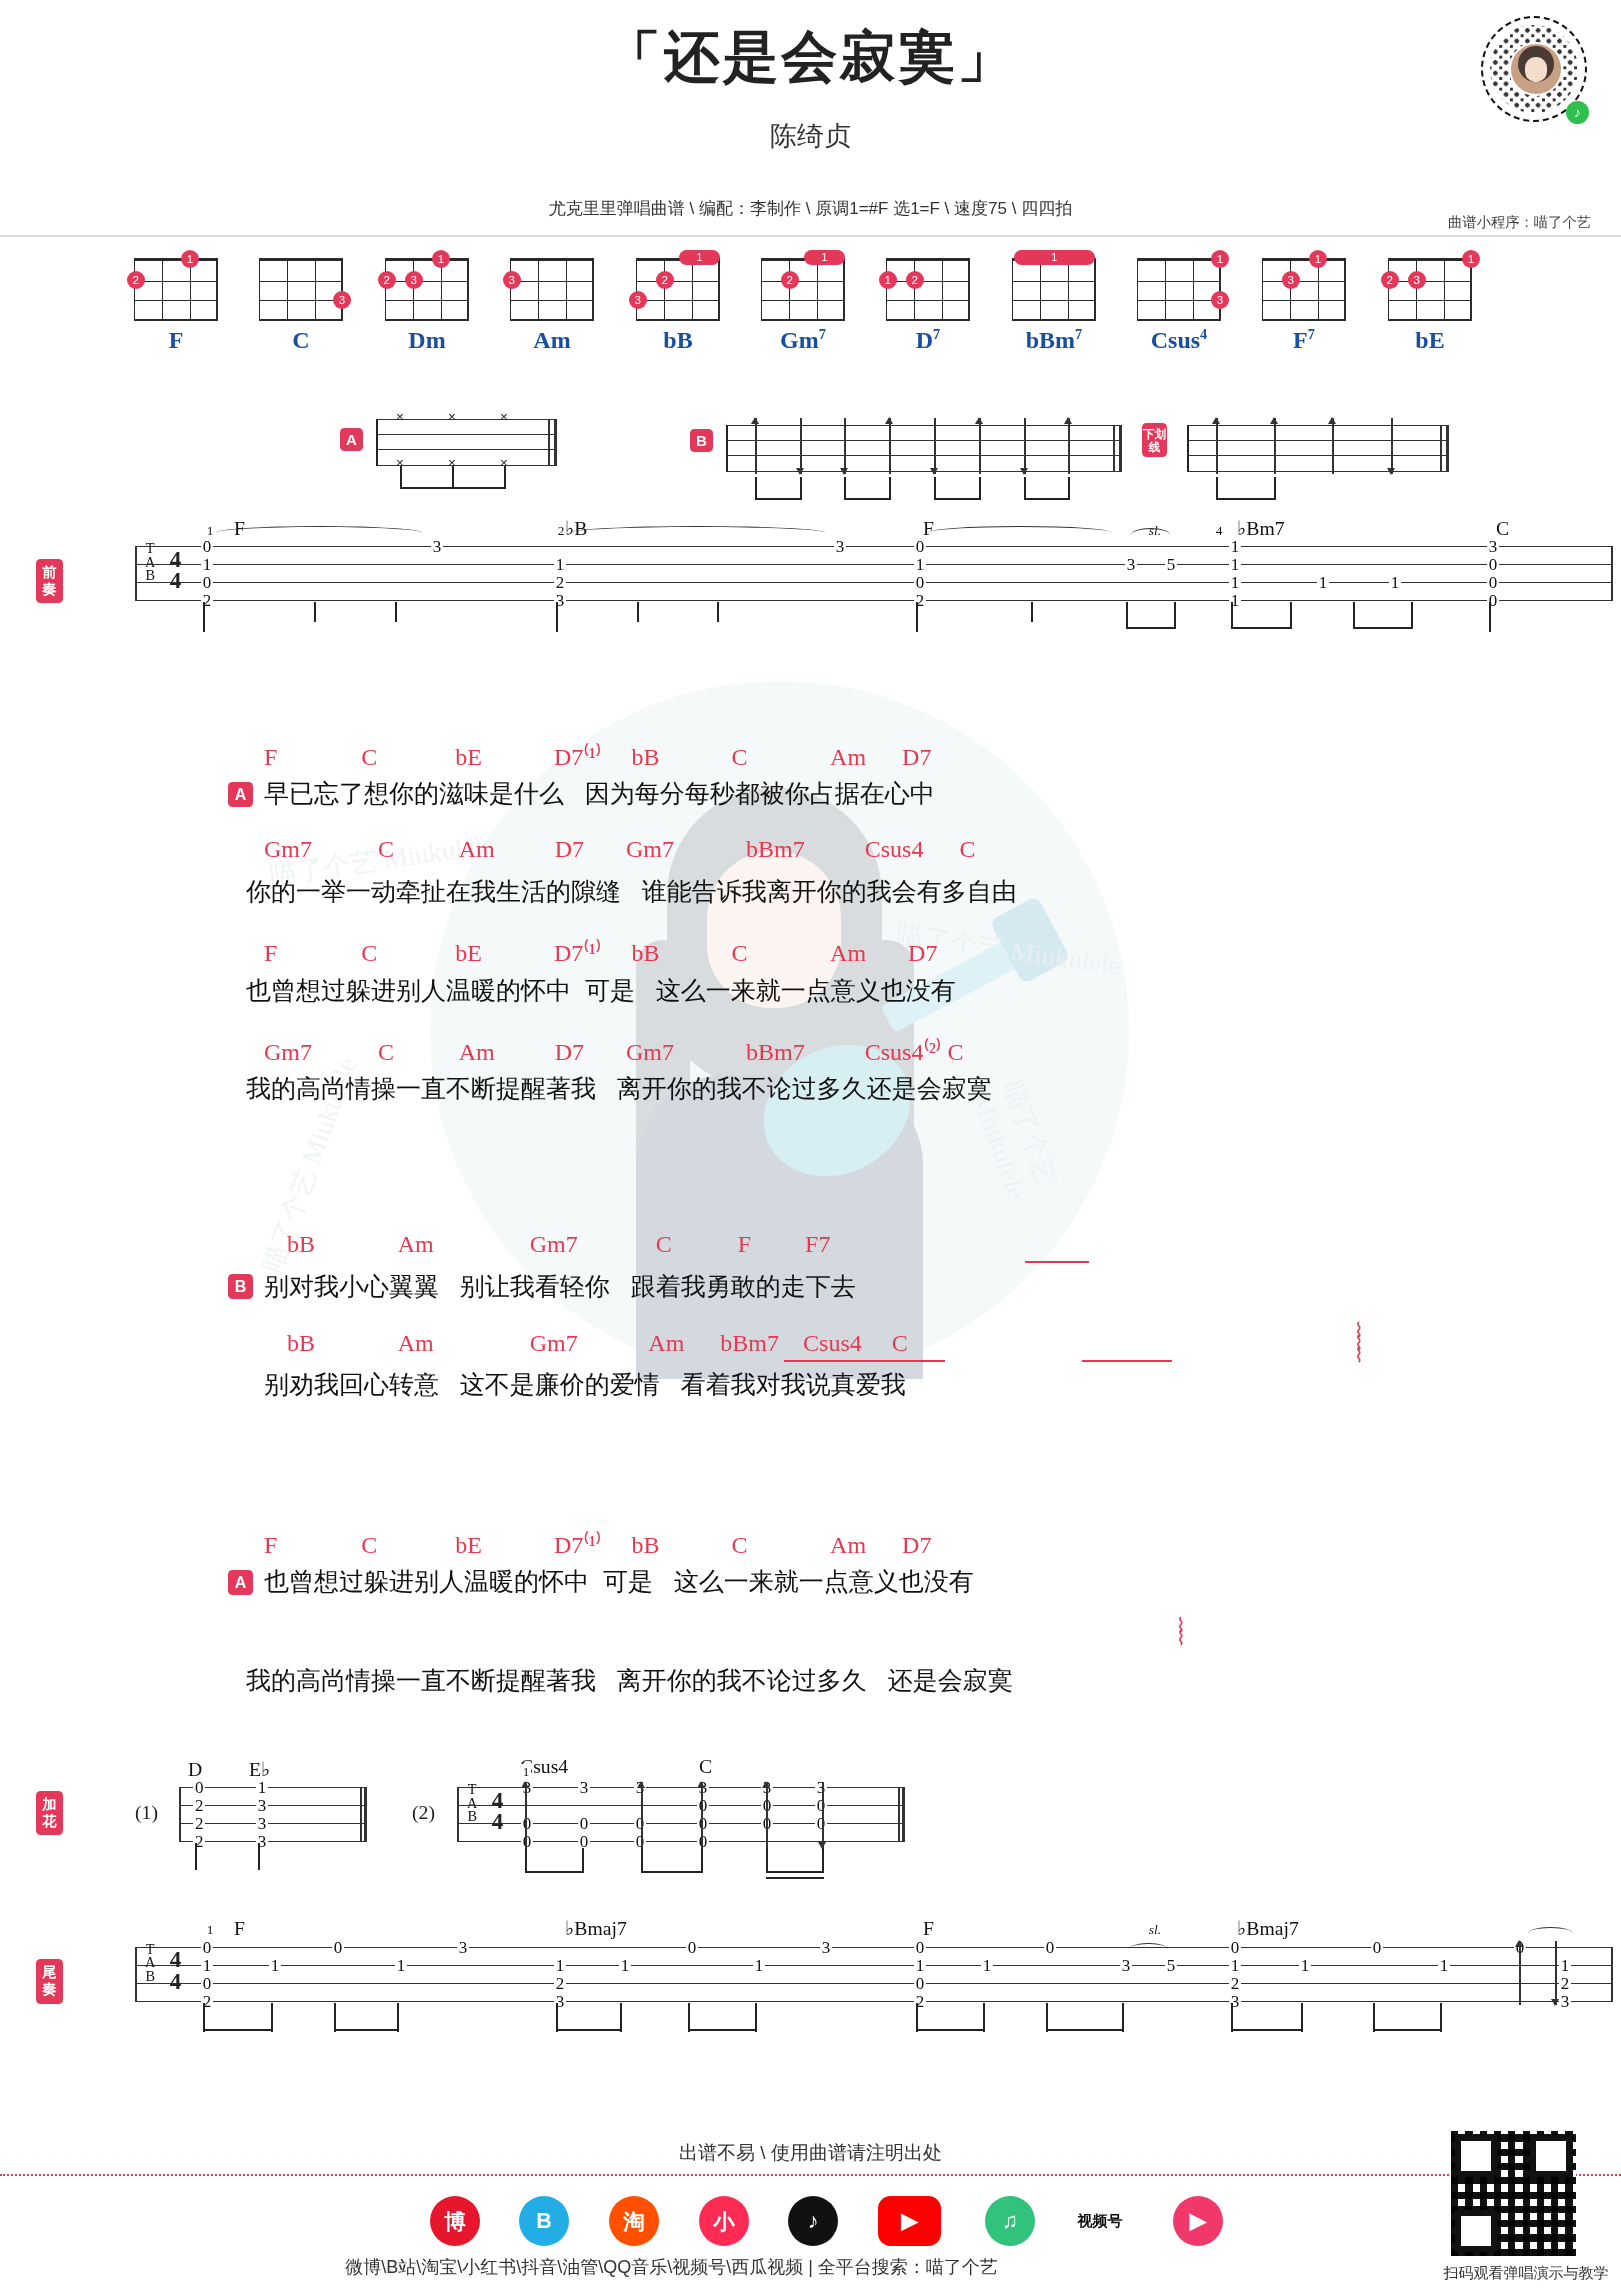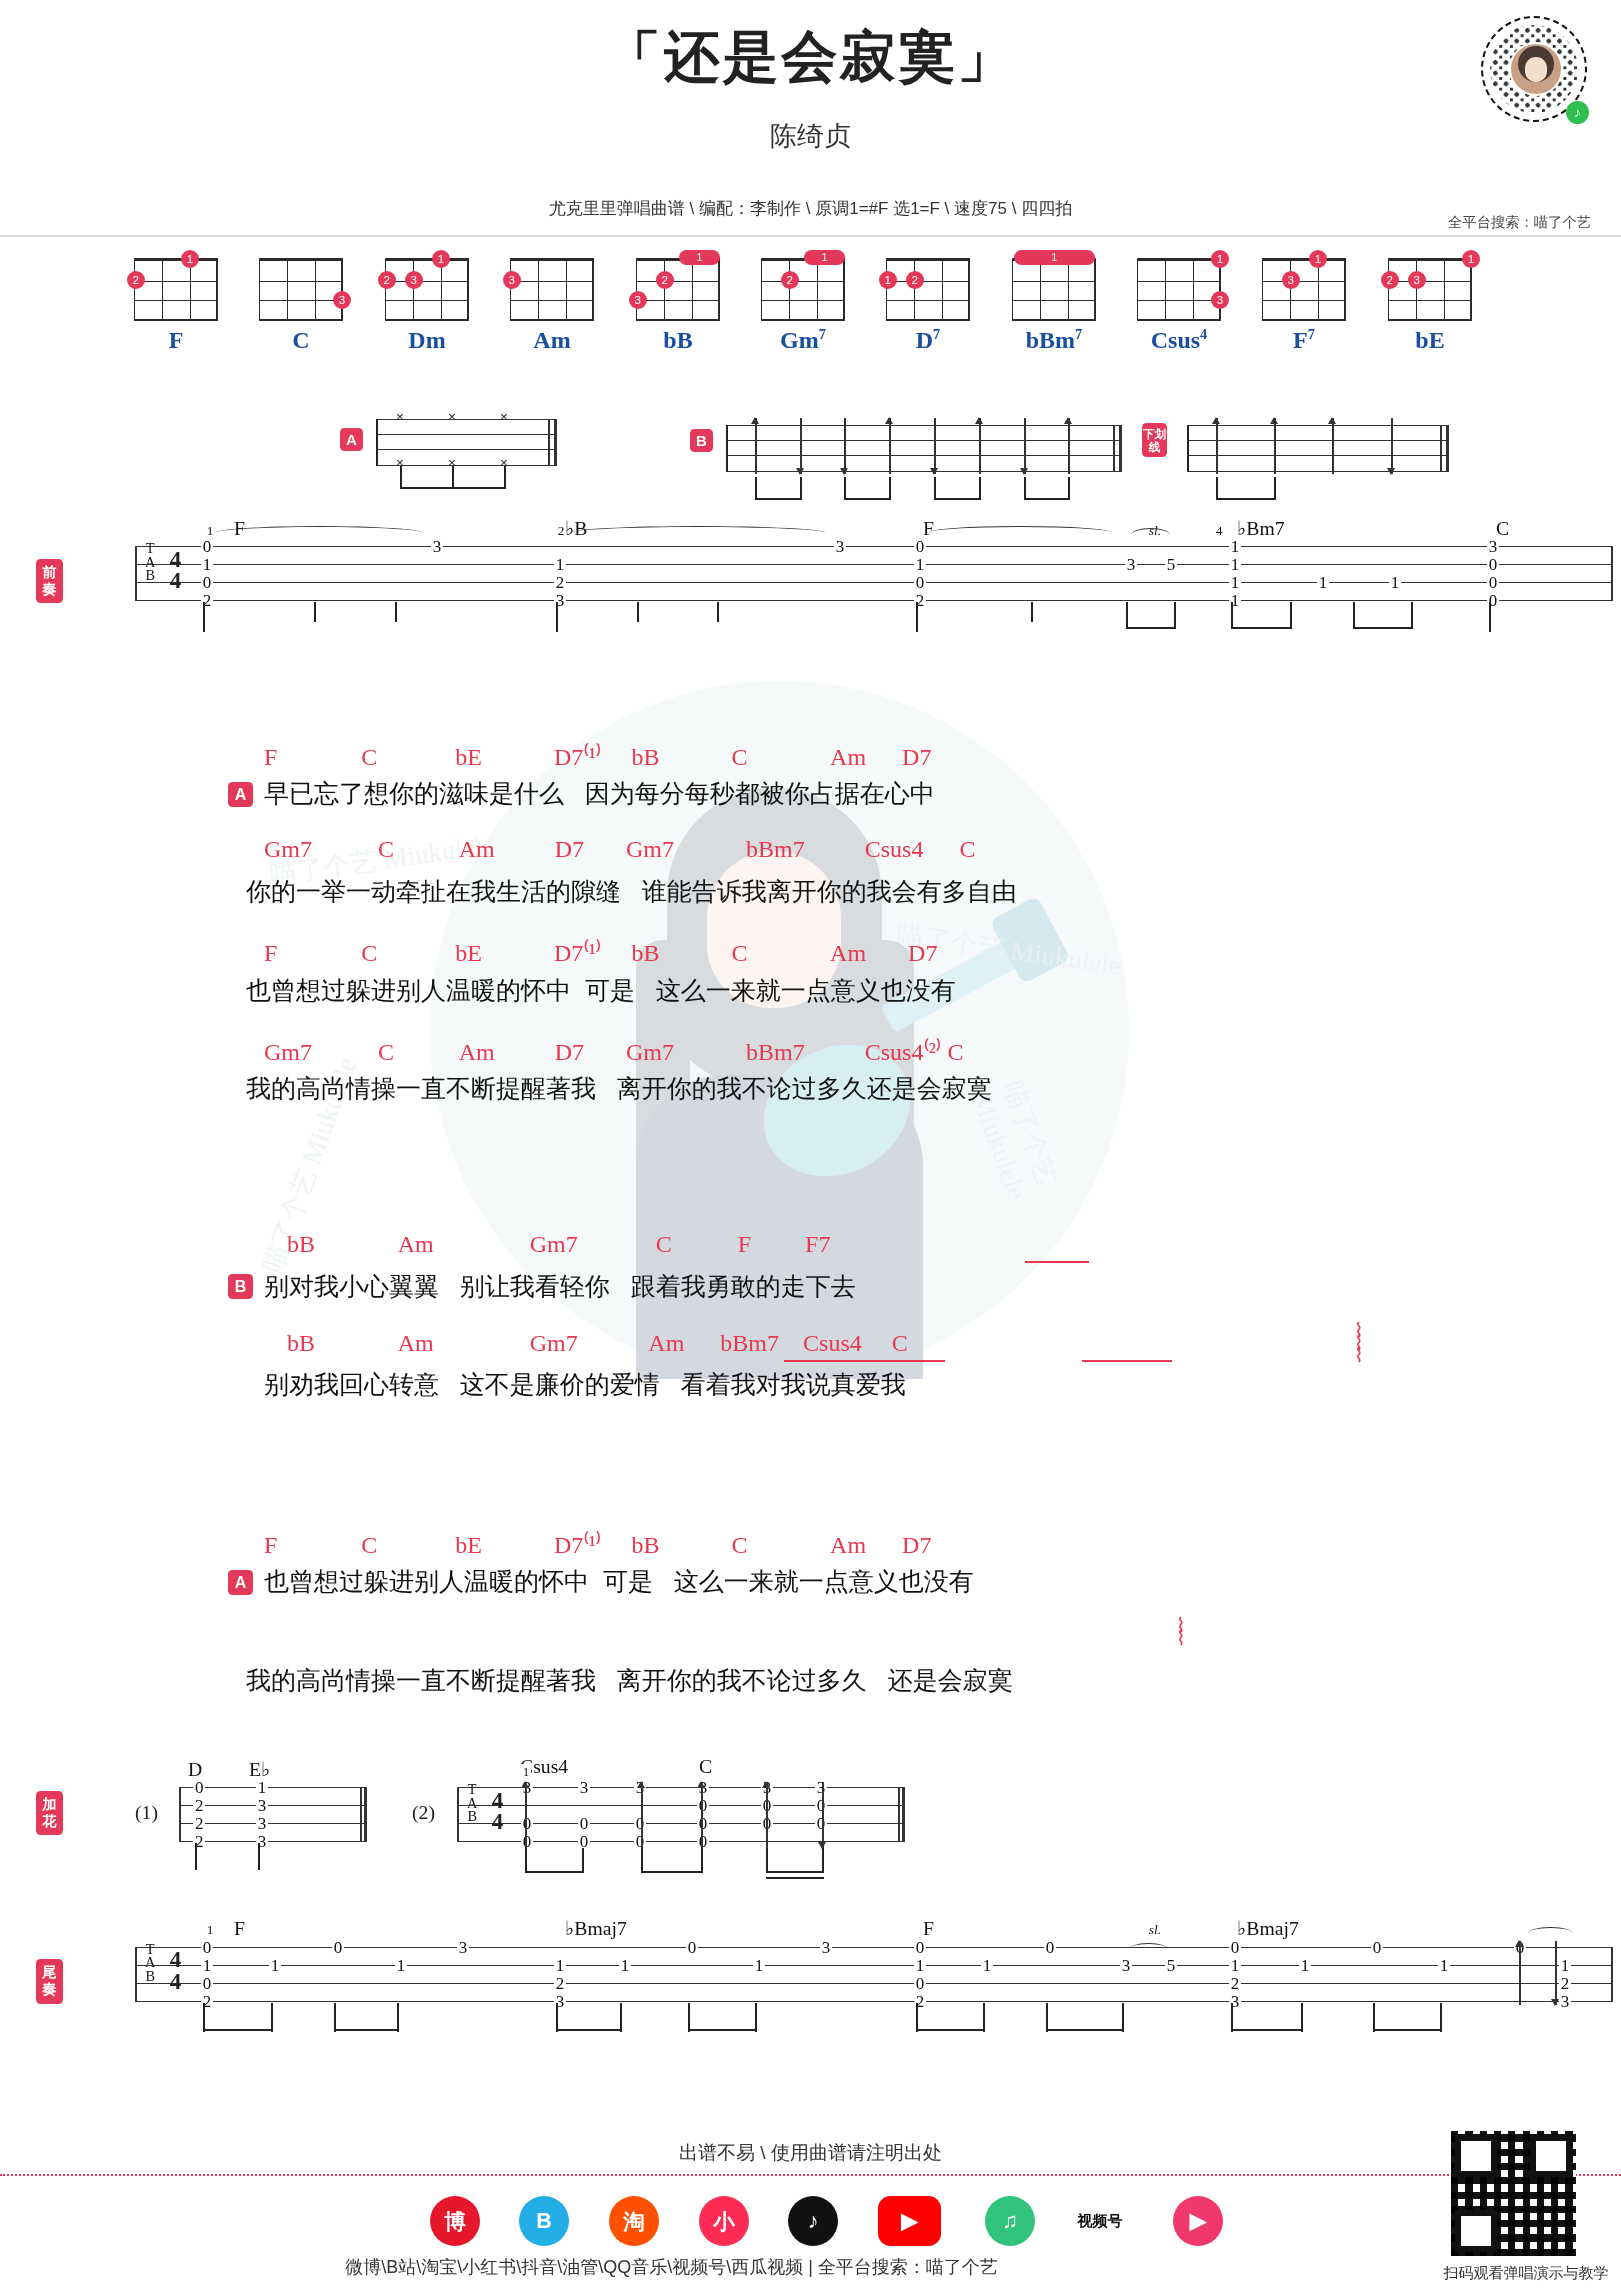--- a/index.html
+++ b/index.html
@@ -130,21 +130,21 @@
 
   <div class="qr-top">
     <div class="qr-ring"></div>
       <div class="qr-dots"></div>
     <div class="qr-photo">
         <div class="hair"></div>
         <div class="face"></div>
       </div>
     <div class="qr-badge">♪</div>
   </div>
-  <div class="qr-caption">全平台搜索：喵了个艺</div>
+  <div class="qr-caption">曲谱小程序：喵了个艺</div>
 
   <div class="chords">
 
     <div class="chord" style="left:0;">
       <div class="grid">
         <i class="v" style="left:27px;"></i>
           <i class="v" style="left:55px;"></i>
           <i class="v" style="right:0;"></i>
         <i class="h" style="top:19.7px;"></i>
           <i class="h" style="top:39px;"></i>

